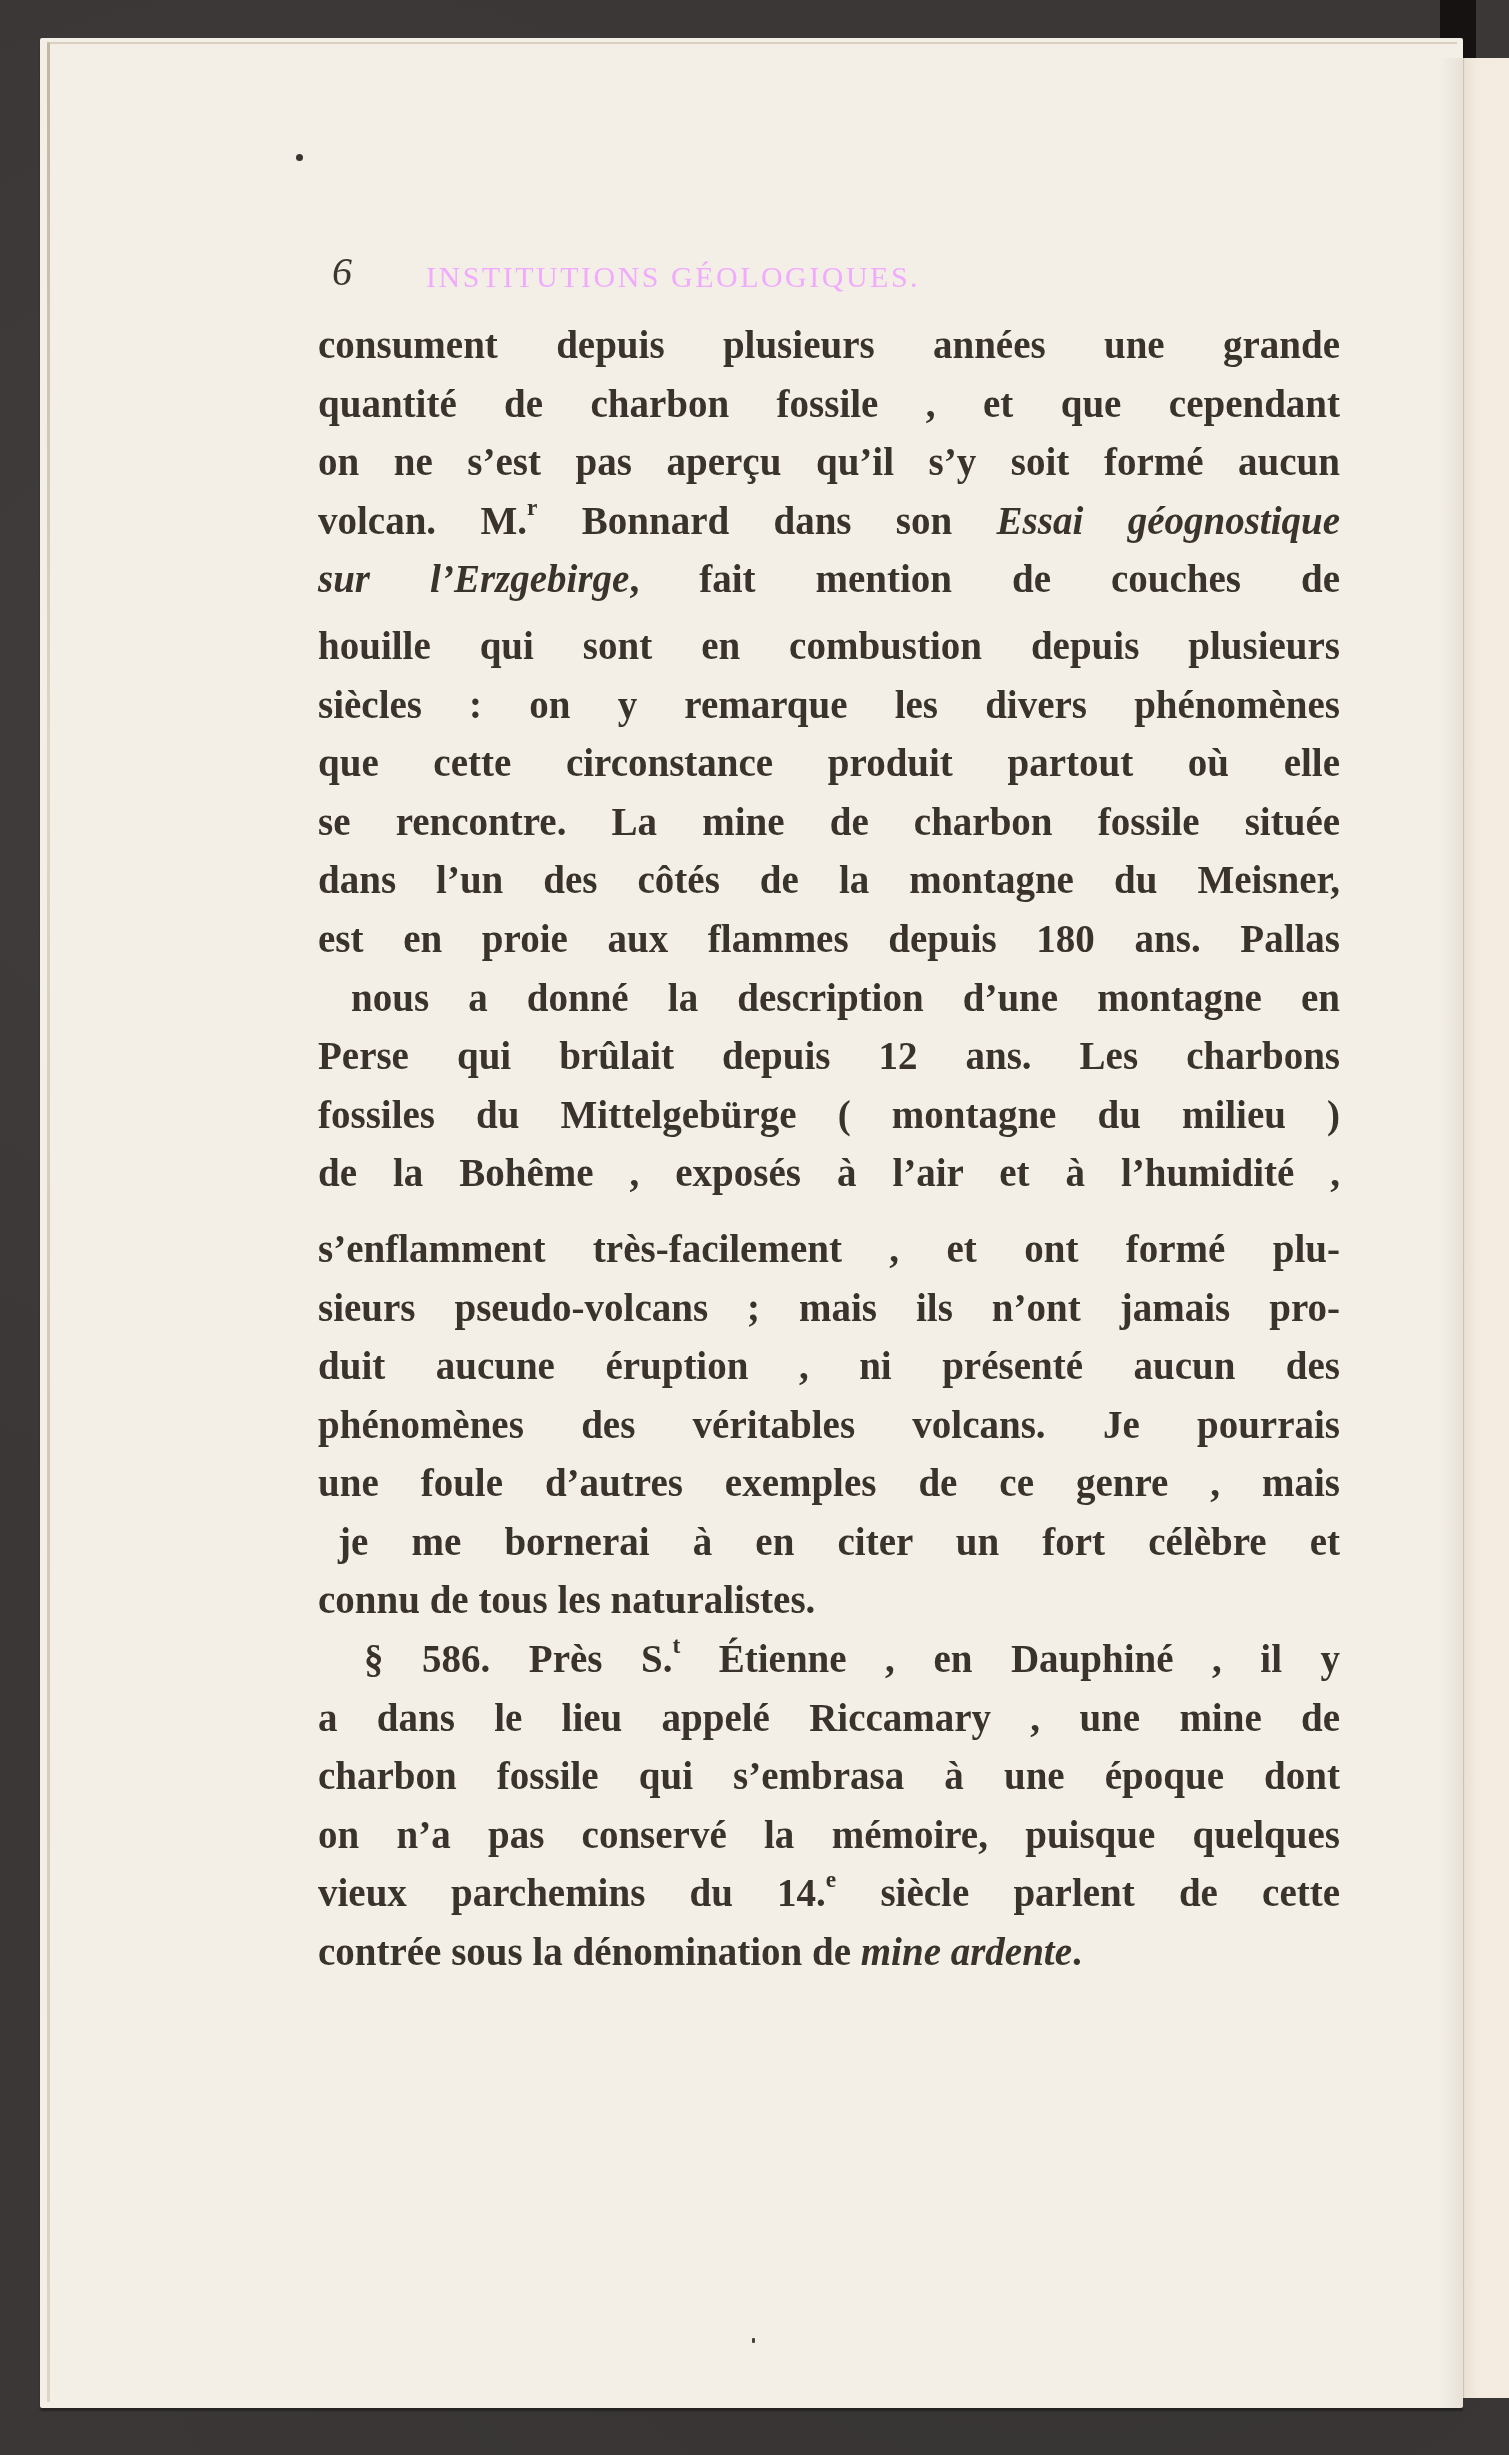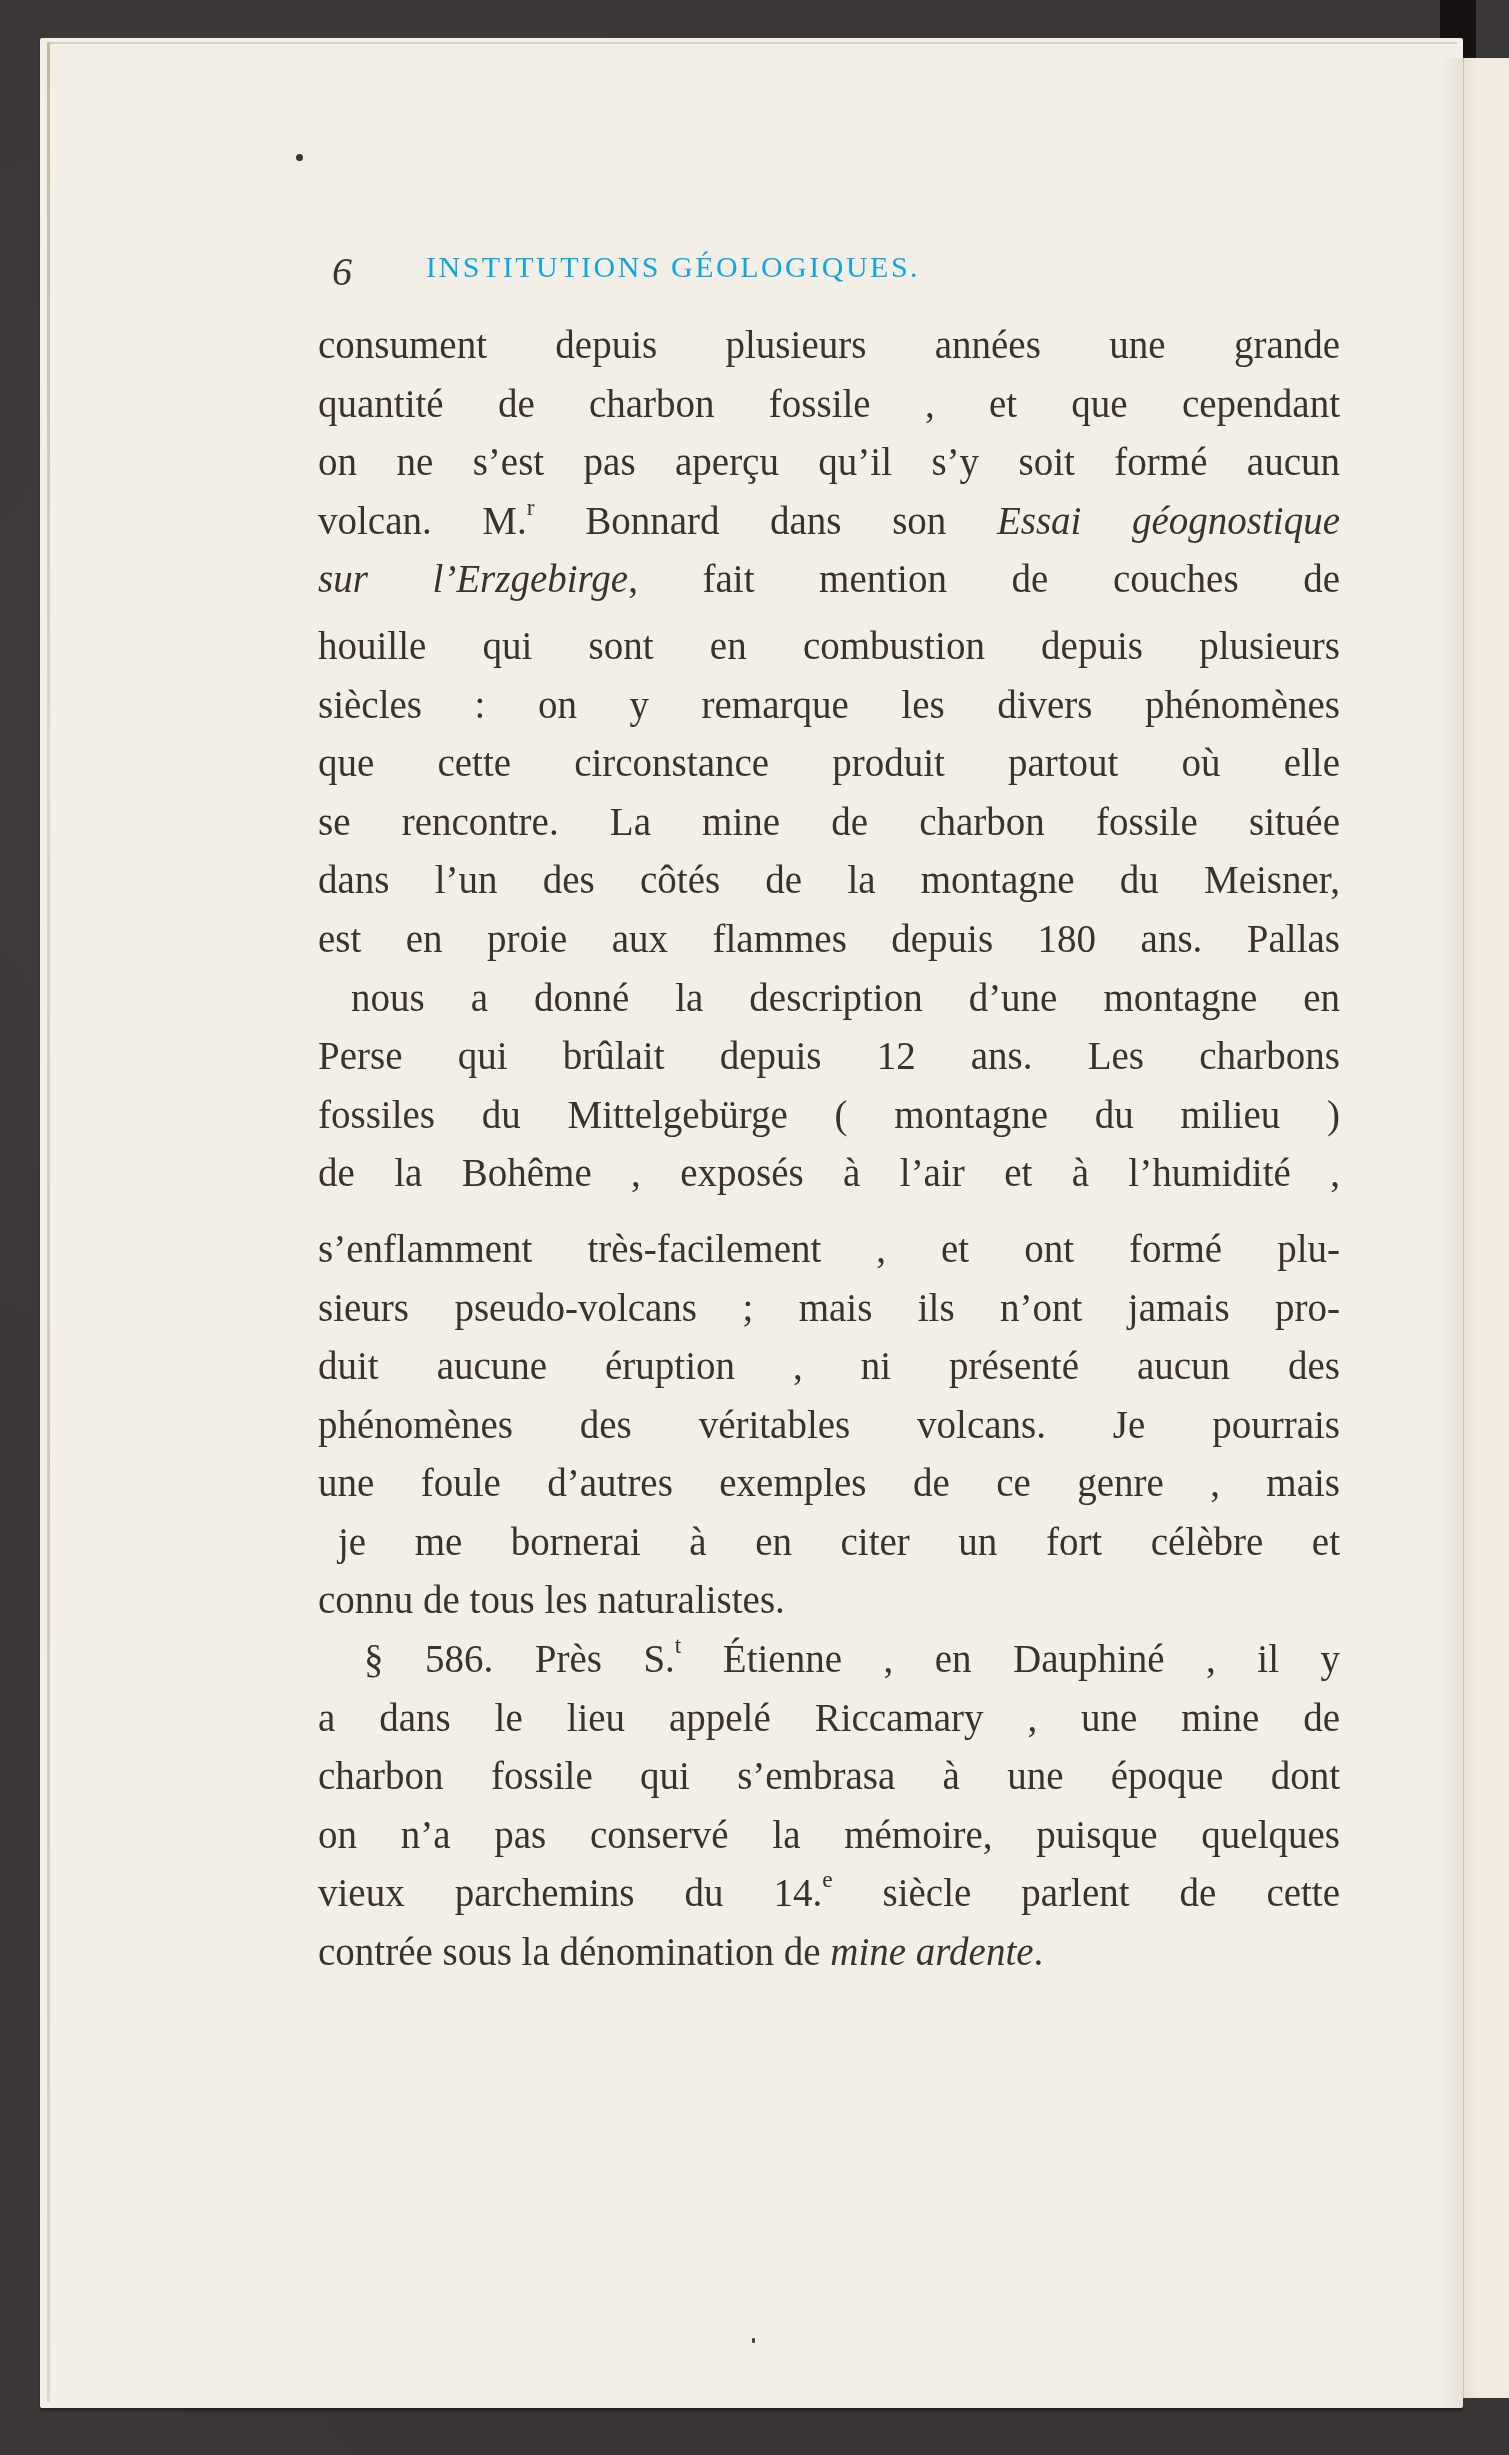--- a/index.html
+++ b/index.html
@@ -50,28 +50,29 @@
     .speck { position: absolute; width: 3px; height: 5px; background: #4a403a; border-radius: 1px; }
 
     .header {
       position: absolute; left: 0; top: 248px; width: 1509px; height: 40px;
     }
     .page-number {
       position: absolute; left: 332px; top: 0;
       font-size: 40px; font-style: italic; color: #3c3530;
     }
     .running-head {
-      position: absolute; left: 426px; top: 2px;
-      font-size: 30px; letter-spacing: 2.5px; color: #0ea5e9;
+      position: absolute; left: 426px; top: 12px;
+      font-size: 30px; letter-spacing: 2.5px; color: #f0abfc;
       font-variant: small-caps; text-transform: uppercase;
     }
     .body-text {
       position: absolute; left: 318px; top: 316px; width: 1022px;
       color: #3a322c;
       font-size: 39px;
+      font-weight: bold;
     }
     .line {
       height: 58.6px; line-height: 58.6px;
       white-space: nowrap;
       text-align: justify;
       text-align-last: justify;
     }
     .line.last { text-align-last: left; }
     .line.indent { padding-left: 46px; }
     .line em { font-style: italic; }

